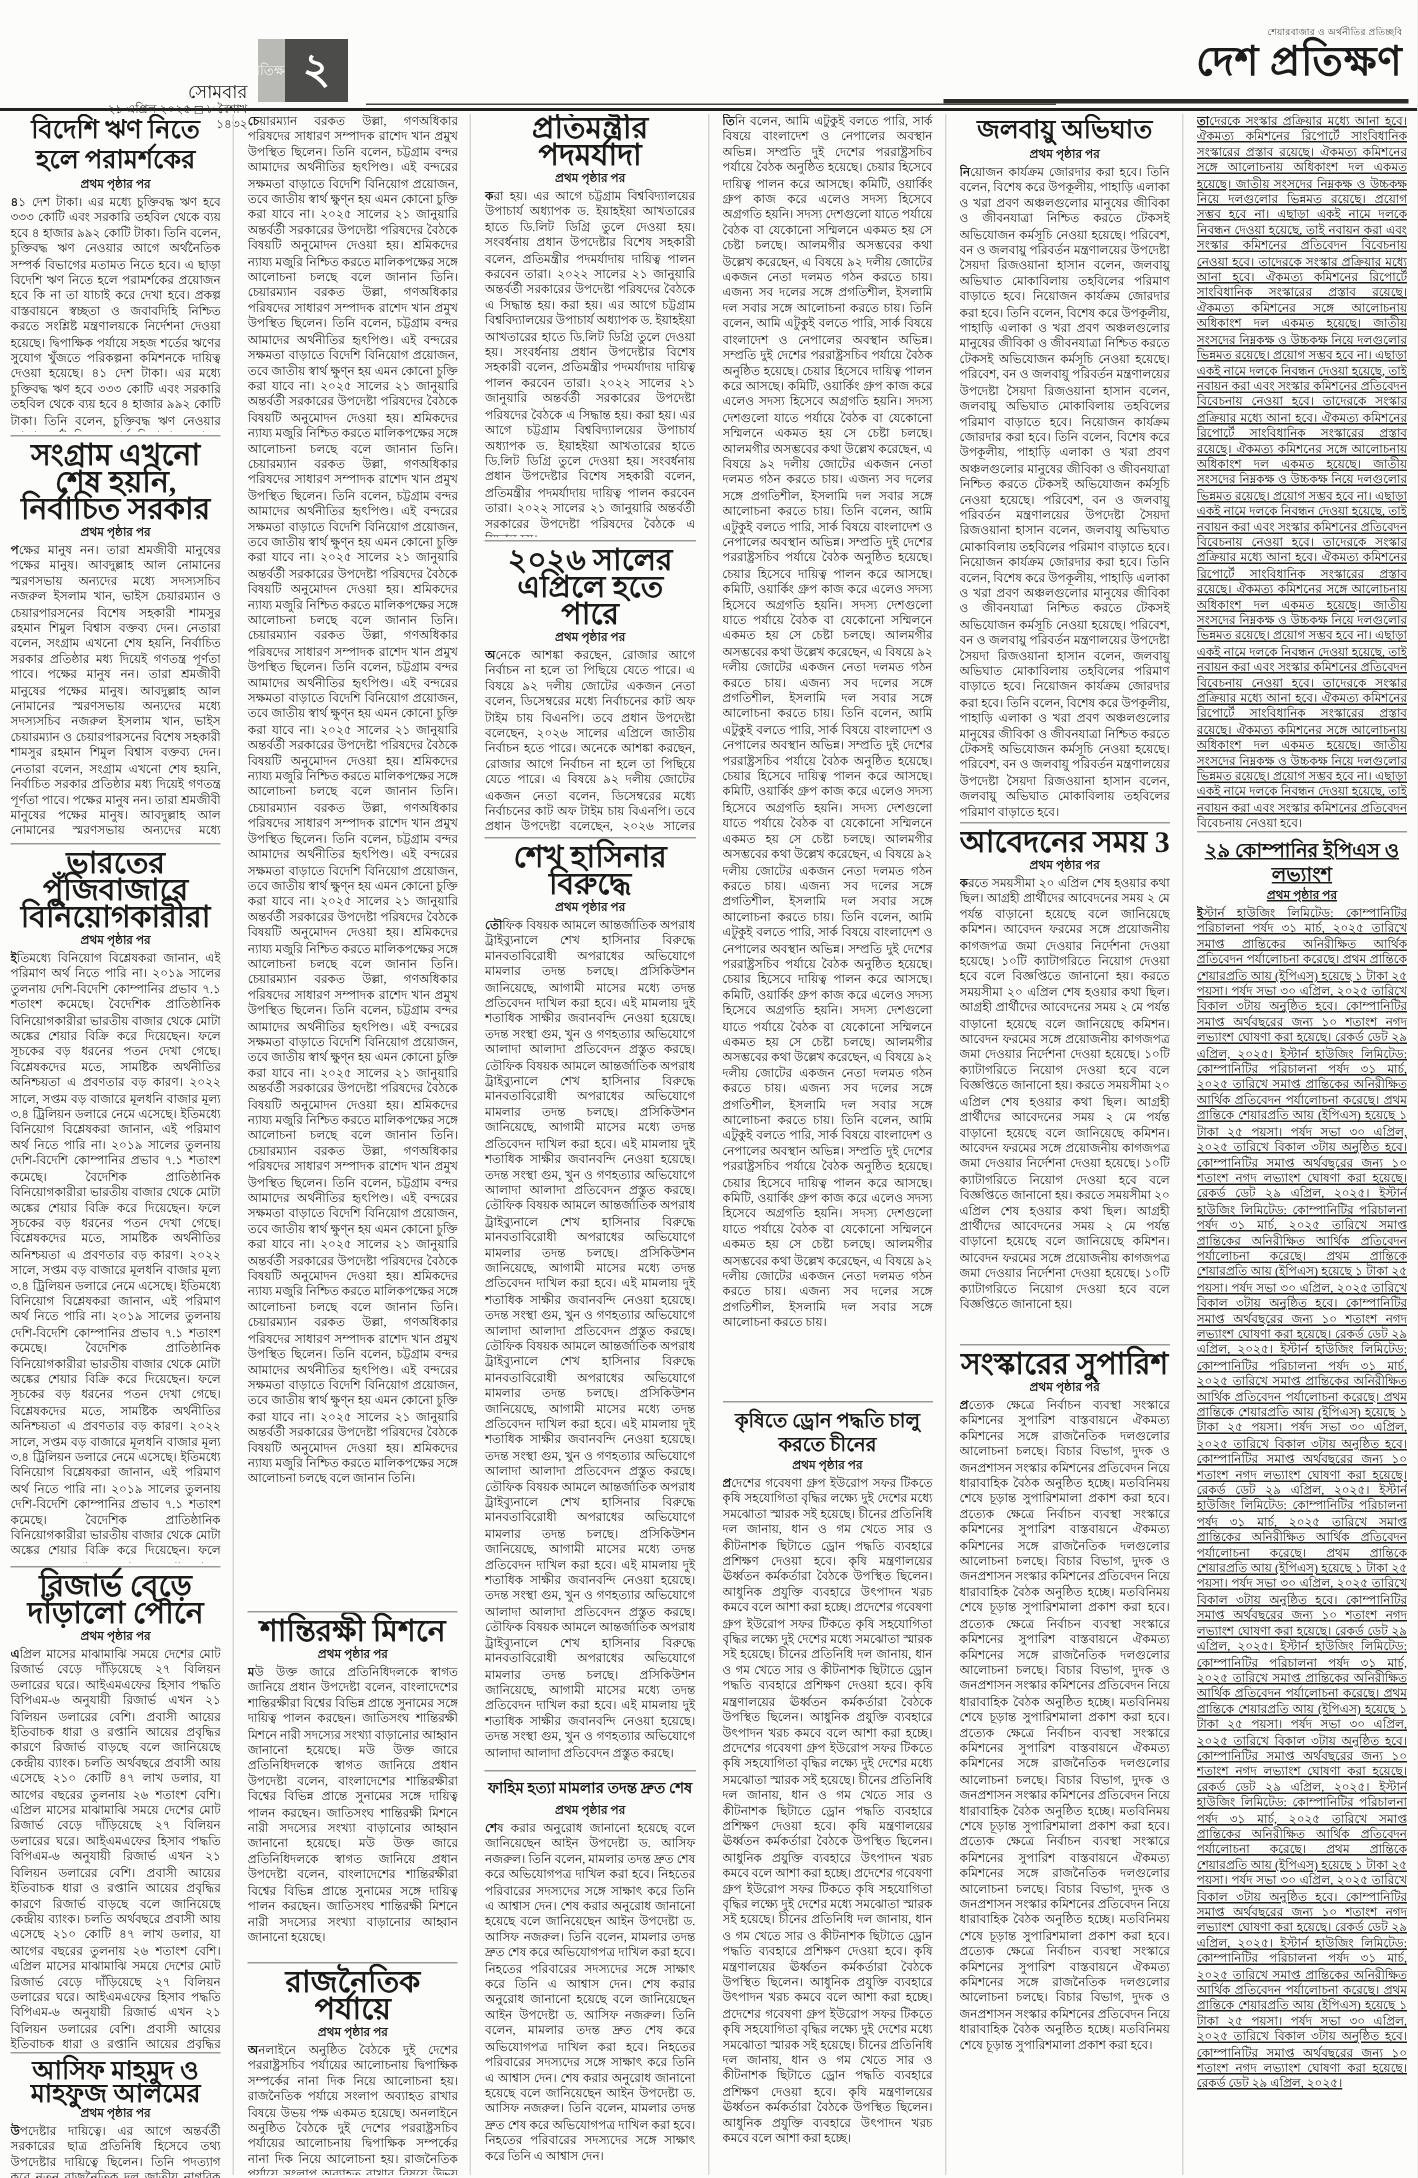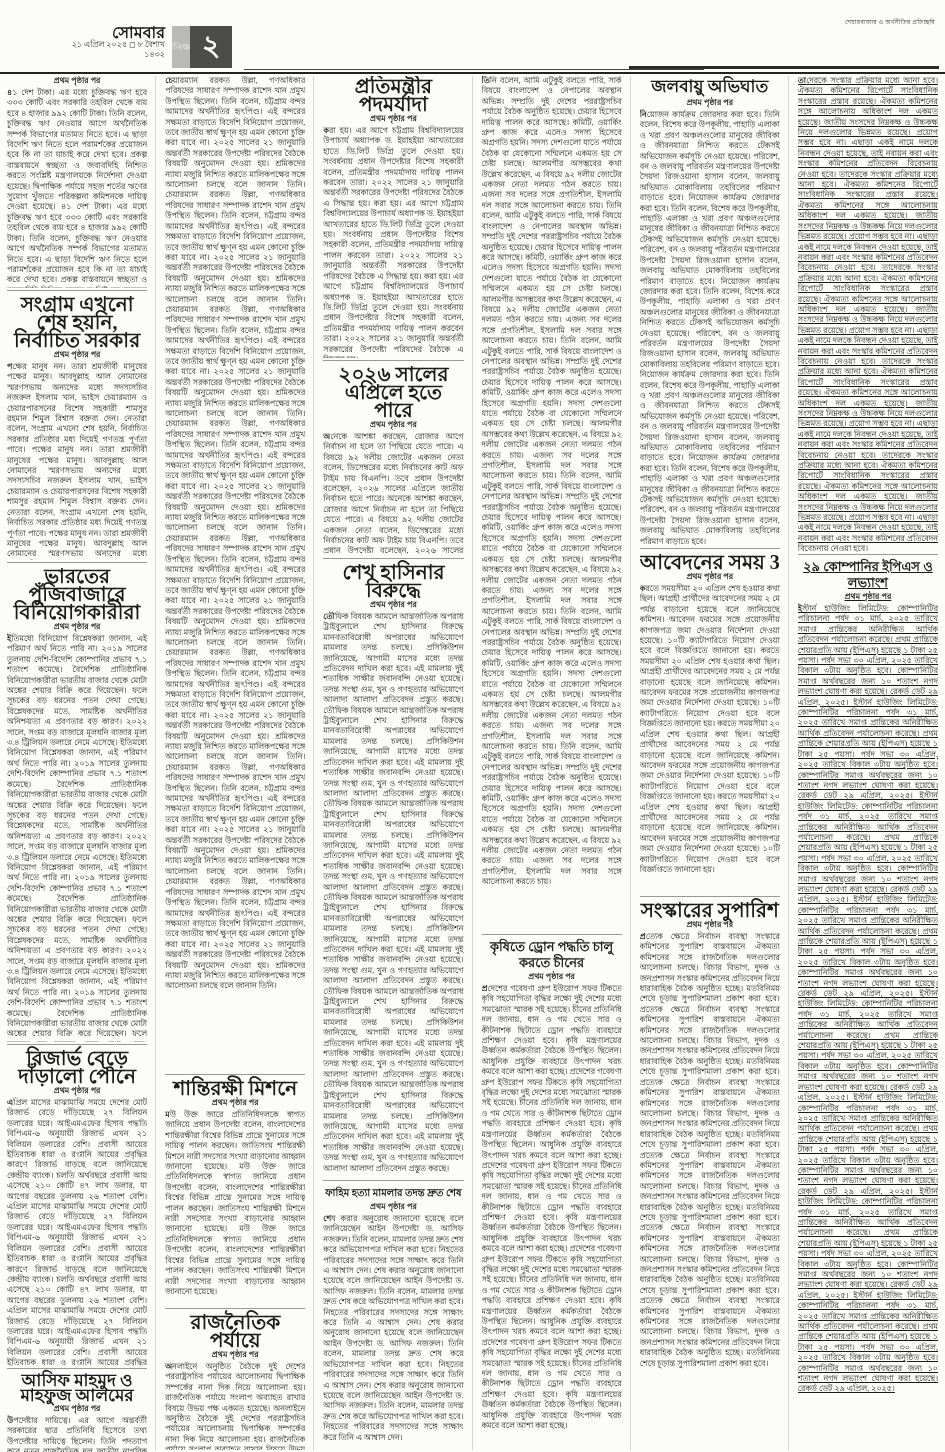--- a/index.html
+++ b/index.html
@@ -7,21 +7,21 @@
     position:relative;width:945px;height:1452px;margin:0 auto;
     background:#fcfcfa;color:#1b1b1b;overflow:hidden;
     font-family:"Liberation Serif","DejaVu Serif",serif;
   }
   
   .masthead{
     position:absolute;top:0;left:0;right:0;height:72px;
     border-bottom:2px solid #222;
   }
   .dateblock{position:absolute;top:26px;left:55px;width:110px;text-align:right;}
-  .weekday{font-weight:bold;font-size:16px;line-height:14px;}
+  .weekday{font-weight:normal;font-size:12px;line-height:14px;margin-top:28px;}
   .dateline{font-size:8px;line-height:10px;color:#333;}
   .emblem{position:absolute;top:26px;left:172px;display:flex;height:42px;}
   .emblem .strip{width:18px;background:#b9b9b6;color:#f2f2f0;font-size:9px;
     display:flex;align-items:center;justify-content:center;overflow:hidden;}
   .emblem .pageno{width:42px;background:#4c4c4a;color:#fff;font-size:28px;font-weight:bold;
     display:flex;align-items:center;justify-content:center;}
   .section-title{
     position:absolute;top:28px;left:248px;font-size:29px;font-weight:bold;
     letter-spacing:.5px;line-height:34px;
   }
@@ -61,28 +61,30 @@
       <div class="weekday">সোমবার</div>
       <div class="dateline">২১ এপ্রিল ২০২৫ ◻ ৮ বৈশাখ ১৪৩২</div>
     </div>
     <div class="emblem">
       <div class="strip">প্রতিক্ষণ</div>
       <div class="pageno">২</div>
     </div>
     <div class="title-rule"></div>
     <div class="brand">
       <div class="tagline">শেয়ারবাজার ও অর্থনীতির প্রতিচ্ছবি</div>
+      <div class="paper-name">দেশ প্রতিক্ষণ</div>
     </div>
     <div class="brand-rule"></div>
   </div>
 
   <div class="cols">
 
     <div class="col">
       <div class="block" style="height:212px">
+        <div class="headline big">বিদেশি ঋণ নিতে হলে পরামর্শকের</div>
         <div class="kicker">প্রথম পৃষ্ঠার পর</div>
         <div class="bodytext">৪১ দেশ টাকা। এর মধ্যে চুক্তিবদ্ধ ঋণ হবে ৩৩৩ কোটি এবং সরকারি তহবিল থেকে ব্যয় হবে ৪ হাজার ৯৯২ কোটি টাকা। তিনি বলেন, চুক্তিবদ্ধ ঋণ নেওয়ার আগে অর্থনৈতিক সম্পর্ক বিভাগের মতামত নিতে হবে। এ ছাড়া বিদেশি ঋণ নিতে হলে পরামর্শকের প্রয়োজন হবে কি না তা যাচাই করে দেখা হবে। প্রকল্প বাস্তবায়নে স্বচ্ছতা ও জবাবদিহি নিশ্চিত করতে সংশ্লিষ্ট মন্ত্রণালয়কে নির্দেশনা দেওয়া হয়েছে। দ্বিপাক্ষিক পর্যায়ে সহজ শর্তের ঋণের সুযোগ খুঁজতে পরিকল্পনা কমিশনকে দায়িত্ব দেওয়া হয়েছে। ৪১ দেশ টাকা। এর মধ্যে চুক্তিবদ্ধ ঋণ হবে ৩৩৩ কোটি এবং সরকারি তহবিল থেকে ব্যয় হবে ৪ হাজার ৯৯২ কোটি টাকা। তিনি বলেন, চুক্তিবদ্ধ ঋণ নেওয়ার আগে অর্থনৈতিক সম্পর্ক বিভাগের মতামত নিতে হবে। এ ছাড়া বিদেশি ঋণ নিতে হলে পরামর্শকের প্রয়োজন হবে কি না তা যাচাই করে দেখা হবে। প্রকল্প বাস্তবায়নে স্বচ্ছতা ও জবাবদিহি নিশ্চিত করতে সংশ্লিষ্ট মন্ত্রণালয়কে নির্দেশনা দেওয়া হয়েছে। দ্বিপাক্ষিক পর্যায়ে সহজ শর্তের ঋণের সুযোগ খুঁজতে পরিকল্পনা কমিশনকে দায়িত্ব দেওয়া হয়েছে।</div>
       </div>
       <div class="block ruled" style="height:266px">
         <div class="headline">সংগ্রাম এখনো শেষ হয়নি, নির্বাচিত সরকার</div>
         <div class="kicker">প্রথম পৃষ্ঠার পর</div>
         <div class="bodytext">পক্ষের মানুষ নন। তারা শ্রমজীবী মানুষের পক্ষের মানুষ। আবদুল্লাহ আল নোমানের স্মরণসভায় অন্যদের মধ্যে সদস্যসচিব নজরুল ইসলাম খান, ভাইস চেয়ারম্যান ও চেয়ারপারসনের বিশেষ সহকারী শামসুর রহমান শিমুল বিশ্বাস বক্তব্য দেন। নেতারা বলেন, সংগ্রাম এখনো শেষ হয়নি, নির্বাচিত সরকার প্রতিষ্ঠার মধ্য দিয়েই গণতন্ত্র পূর্ণতা পাবে। পক্ষের মানুষ নন। তারা শ্রমজীবী মানুষের পক্ষের মানুষ। আবদুল্লাহ আল নোমানের স্মরণসভায় অন্যদের মধ্যে সদস্যসচিব নজরুল ইসলাম খান, ভাইস চেয়ারম্যান ও চেয়ারপারসনের বিশেষ সহকারী শামসুর রহমান শিমুল বিশ্বাস বক্তব্য দেন। নেতারা বলেন, সংগ্রাম এখনো শেষ হয়নি, নির্বাচিত সরকার প্রতিষ্ঠার মধ্য দিয়েই গণতন্ত্র পূর্ণতা পাবে। পক্ষের মানুষ নন। তারা শ্রমজীবী মানুষের পক্ষের মানুষ। আবদুল্লাহ আল নোমানের স্মরণসভায় অন্যদের মধ্যে সদস্যসচিব নজরুল ইসলাম খান, ভাইস চেয়ারম্যান ও চেয়ারপারসনের বিশেষ সহকারী শামসুর রহমান শিমুল বিশ্বাস বক্তব্য দেন। নেতারা বলেন, সংগ্রাম এখনো শেষ হয়নি, নির্বাচিত সরকার প্রতিষ্ঠার মধ্য দিয়েই গণতন্ত্র পূর্ণতা পাবে।</div>
       </div>
       <div class="block ruled" style="height:476px">
         <div class="headline">ভারতের পুঁজিবাজারে বিনিয়োগকারীরা</div>

